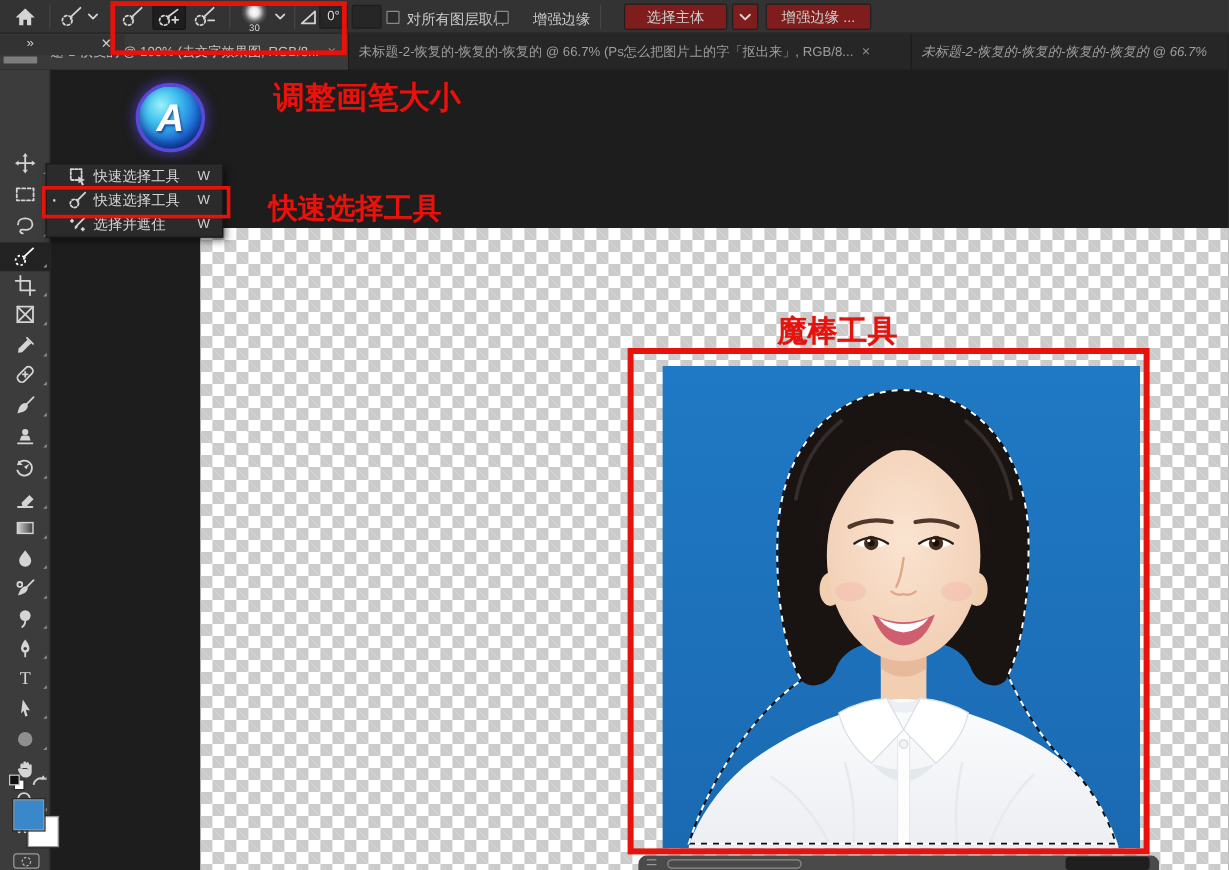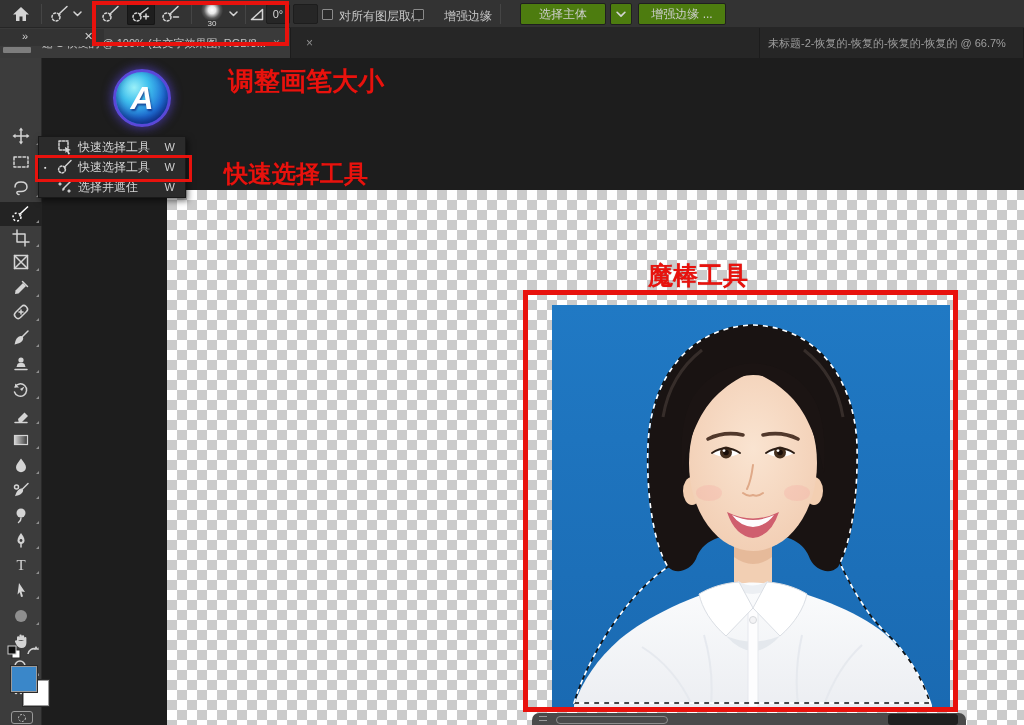--- a/index.html
+++ b/index.html
@@ -5,21 +5,21 @@
   * { margin:0; padding:0; box-sizing:border-box; }
   html,body { width:1024px; height:725px; overflow:hidden; }
   body { font-family:"Liberation Sans","DejaVu Sans",sans-serif; background:#1d1d1d; position:relative; }
   .abs { position:absolute; }
 
   
   #options-bar { left:0; top:0; width:1024px; height:28px; background:#333333; border-bottom:1px solid #262626; z-index:30; }
   .vdiv { position:absolute; top:4px; width:1px; height:20px; background:#454545; }
   .obtn { position:absolute; top:3px; height:22px; display:flex; align-items:center; justify-content:center; border-radius:2px; }
   .obtn.pressed { background:#1e1e1e; box-shadow:inset 0 0 0 1px #161616; }
-  .ps-btn { position:absolute; top:3px; height:22px; background:#4d7c0f; border:1px solid #1f1f1f; border-radius:2px;
+  .ps-btn { position:absolute; top:3px; height:22px; background:#7f1d1d; border:1px solid #1f1f1f; border-radius:2px;
             color:#cfcfcf; font-size:12px; display:flex; align-items:center; justify-content:center; }
   .chk { position:absolute; top:9px; width:11px; height:11px; border:1px solid #8a8a8a; border-radius:1px; background:#2b2b2b; }
   .chk-label { position:absolute; top:8px; color:#c9c9c9; font-size:12px; white-space:nowrap; }
   .brush-blob { position:absolute; left:0; top:0; width:22px; height:18px;
                 background:radial-gradient(circle at 50% 45%, #ffffff 0%, #e8e8e8 25%, rgba(160,160,160,.35) 55%, rgba(80,80,80,0) 75%); }
   .brush-size { position:absolute; left:0; top:17px; width:22px; text-align:center; color:#dcdcdc; font-size:8px; }
   .val-field { position:absolute; top:4px; height:20px; background:#262626; border:1px solid #1d1d1d; border-radius:2px;
                color:#d6d6d6; font-size:11px; display:flex; align-items:center; justify-content:center; }
 
   
@@ -162,23 +162,24 @@
   </div>
   <div class="ps-btn" style="left:638px;width:88px;">增强边缘 ...</div>
 </div>
 
 <div id="tab-bar" class="abs">
   <div class="doc-tab active" style="width:291px;padding-left:42px;">
     <span>题-1-恢复的 @ 100% (去文字效果图, RGB/8...</span>
     <span class="close">×</span>
   </div>
   <div class="doc-tab" style="width:469px;">
+    <span>未标题-2-恢复的-恢复的-恢复的 @ 66.7% (Ps怎么把图片上的字「抠出来」, RGB/8...</span>
     <span class="close">×</span>
   </div>
-  <div class="doc-tab" style="width:264px;">
+  <div class="doc-tab" style="width:264px;font-style:italic;">
     <span>未标题-2-恢复的-恢复的-恢复的-恢复的 @ 66.7%</span>
   </div>
 </div>
 <div id="panel-strip" class="abs">
   <span class="pi" style="left:22px;">»</span>
   <span class="pi" style="left:84px;">✕</span>
 </div>
 <div id="panel-grip" class="abs"></div>
 
 <div id="toolbar" class="abs">

